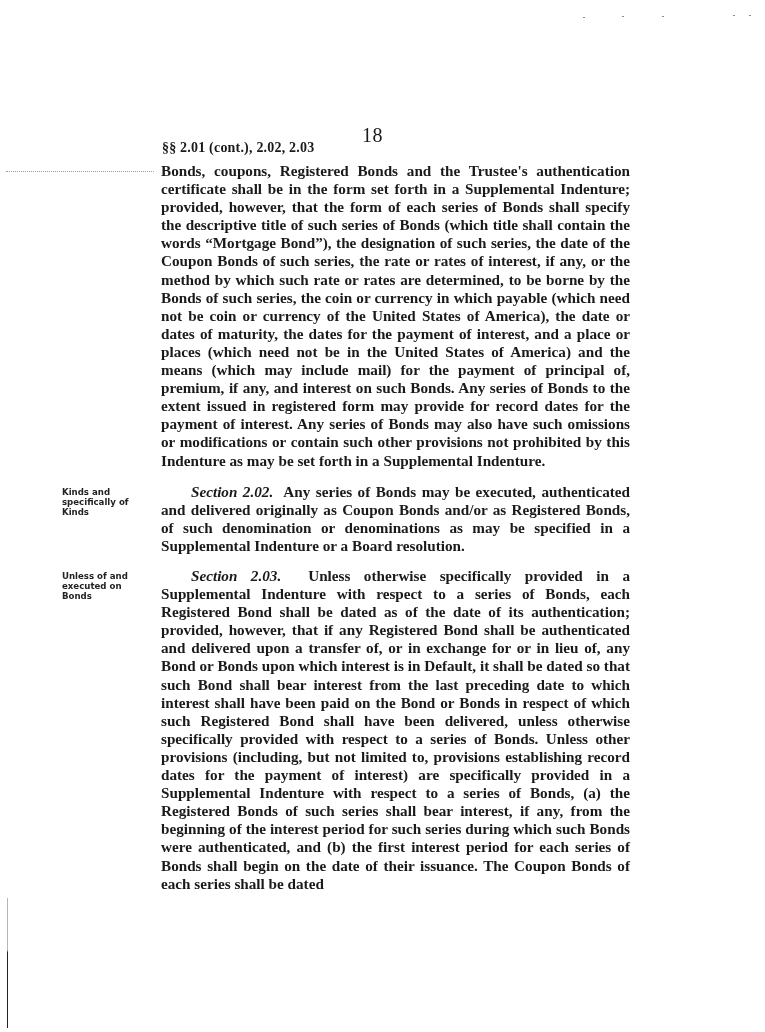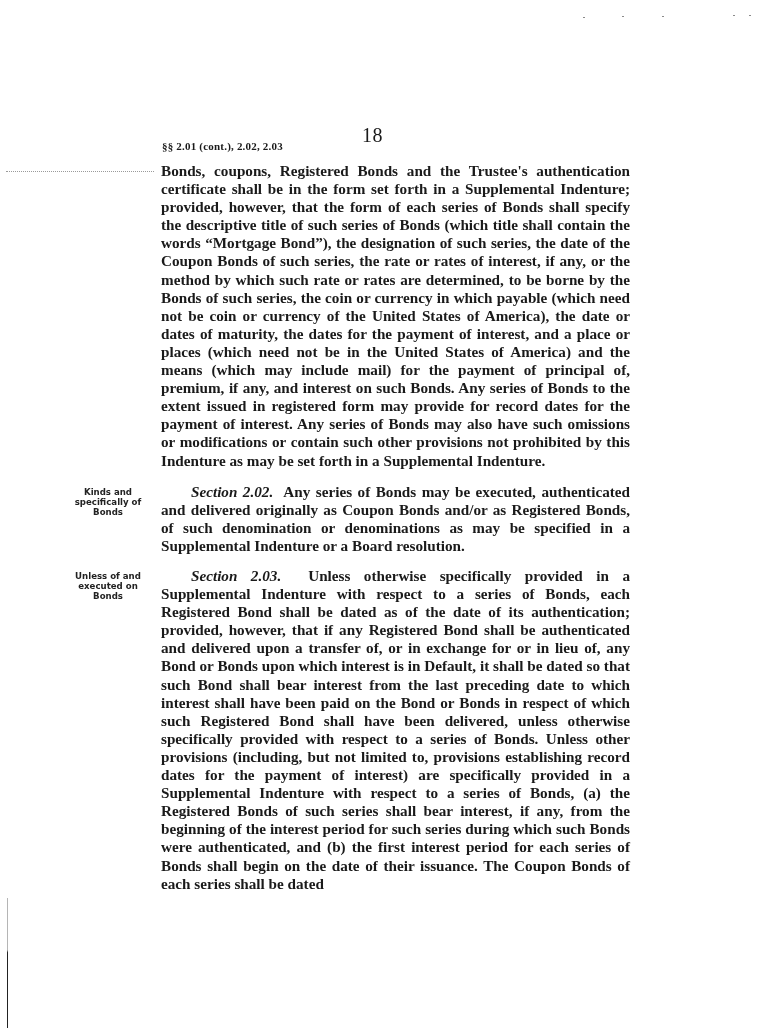--- a/index.html
+++ b/index.html
@@ -19,21 +19,21 @@
       position: absolute;
       left: 362px;
       top: 124px;
       font-size: 20px;
       letter-spacing: 0.5px;
     }
     .running-head {
       position: absolute;
       left: 162px;
       top: 140px;
-      font-size: 11px;
+      font-size: 14px;
       font-weight: bold;
       letter-spacing: 0.2px;
     }
     .scan-dots {
       position: absolute;
       left: 6px;
       top: 171px;
       width: 148px;
       height: 0;
       border-top: 1px dotted #9a9a9a;
@@ -79,21 +79,21 @@
       left: 62px;
       width: 92px;
       font-size: 8.6px;
       line-height: 10.2px;
       font-weight: bold;
       font-family: "DejaVu Sans", "Liberation Sans", sans-serif;
       color: #222;
     }
     .side-note-202 { top: 487px; }
     .side-note-203 { top: 571px; }
-    .side-note span { display: block; text-align: center; }
+    .side-note span { display: block; }
   </style>
 </head>
 <body>
 
 <div class="speck" style="left:583px;top:17px;"></div>
 <div class="speck" style="left:622px;top:16px;"></div>
 <div class="speck" style="left:662px;top:16px;"></div>
 <div class="speck" style="left:733px;top:15px;"></div>
 <div class="speck" style="left:749px;top:15px;"></div>
 <div class="scan-dots"></div>
@@ -102,21 +102,21 @@
 <div class="page-number">18</div>
 <div class="running-head">§§ 2.01 (cont.), 2.02, 2.03</div>
 
 <div class="body-text para para-continued">
   <p>Bonds, coupons, Registered Bonds and the Trustee's authentication certificate shall be in the form set forth in a Supplemental Indenture; provided, however, that the form of each series of Bonds shall specify the descriptive title of such series of Bonds (which title shall contain the words “Mortgage Bond”), the designation of such series, the date of the Coupon Bonds of such series, the rate or rates of interest, if any, or the method by which such rate or rates are determined, to be borne by the Bonds of such series, the coin or currency in which payable (which need not be coin or currency of the United States of America), the date or dates of maturity, the dates for the payment of interest, and a place or places (which need not be in the United States of America) and the means (which may include mail) for the payment of principal of, premium, if any, and interest on such Bonds. Any series of Bonds to the extent issued in registered form may provide for record dates for the payment of interest. Any series of Bonds may also have such omissions or modifications or contain such other provisions not prohibited by this Indenture as may be set forth in a Supplemental Indenture.</p>
 </div>
 
 <div class="side-note side-note-202">
   <span>Kinds and</span>
   <span>specifically of</span>
-  <span>Bonds</span>
+  <span>Kinds</span>
 </div>
 
 <div class="body-text para para-202">
   <p><span class="section-ref">Section 2.02.</span>&nbsp; <span>Any series of Bonds may be executed, authenticated and delivered originally as Coupon Bonds and/or as Registered Bonds, of such denomination or denominations as may be specified in a Supplemental Indenture or a Board resolution.</span></p>
 </div>
 
 <div class="side-note side-note-203">
   <span>Unless of and</span>
   <span>executed on Bonds</span>
 </div>

